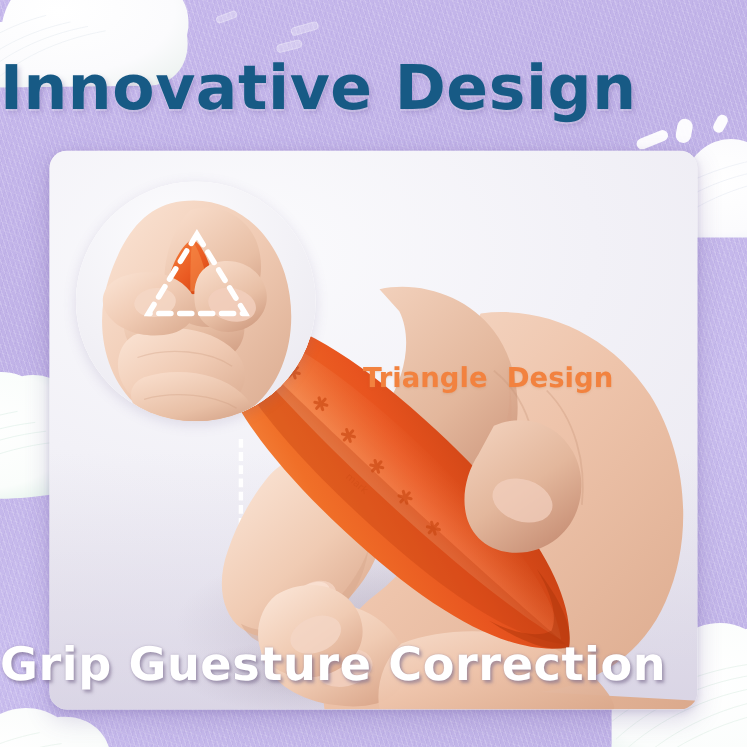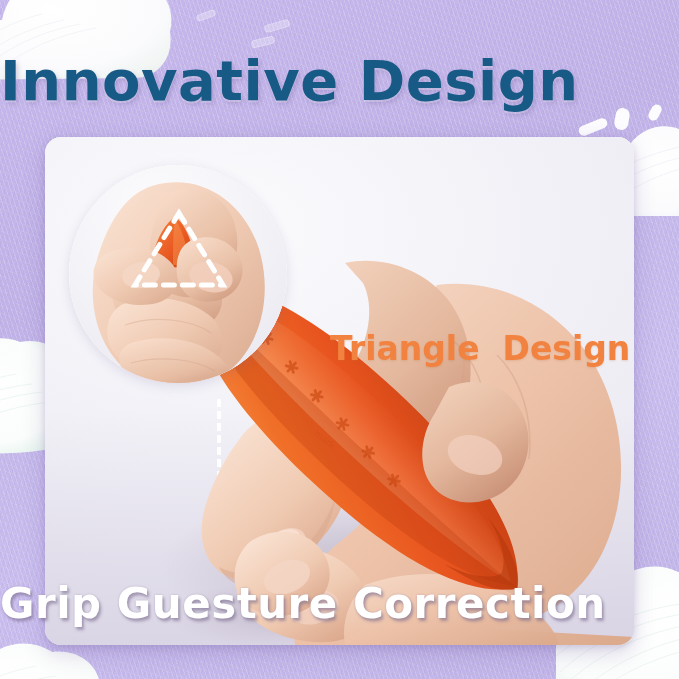--- a/index.html
+++ b/index.html
@@ -145,21 +145,21 @@
     border-top: 4px dashed rgba(255,255,255,.95);
   }
 
   
   .tri-label {
     position: absolute;
     left: 285px;
     top: 192px;
     font-family: "DejaVu Sans", sans-serif;
     font-weight: bold;
-    font-size: 33px;
+    font-size: 25px;
     color: #f2823f;
     white-space: pre;
     text-shadow: 0 1px 2px rgba(190,120,70,.25);
   }
 
   
   .caption {
     position: absolute;
     left: 0;
     top: 579px;

